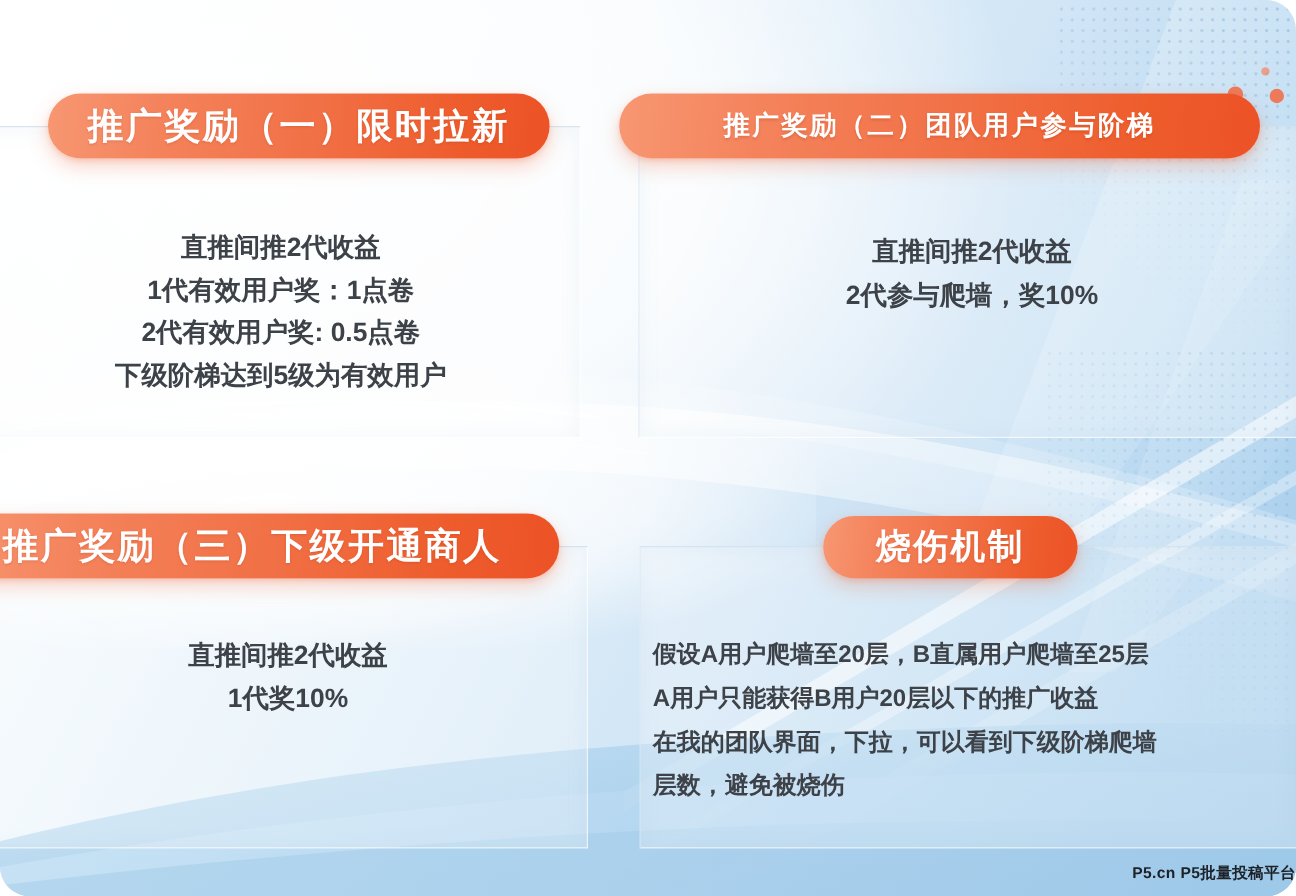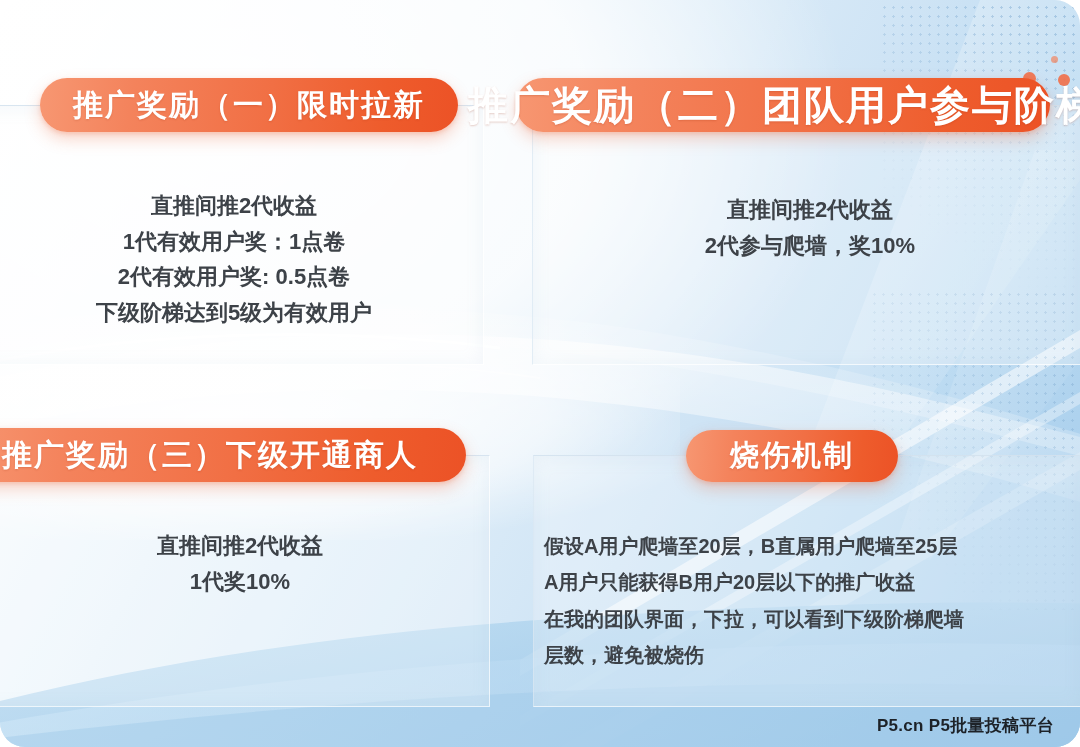--- a/index.html
+++ b/index.html
@@ -84,21 +84,21 @@
     background:linear-gradient(96deg,#f79772 0%,#f4835c 22%,#f16f44 55%,#ee5c2c 82%,#ec5226 100%);
     color:#fff;
     border-radius:46px;
     box-shadow:0 7px 16px rgba(236,94,48,.26), 0 2px 4px rgba(236,94,48,.20);
     white-space:nowrap;
     letter-spacing:2px;
     font-weight:700;
     text-shadow:0 1px 2px rgba(160,45,15,.22);
   }
   #pill-1{left:40px;top:78px;width:418px;height:54px;font-size:30px;}
-  #pill-2{left:516px;top:78px;width:534px;height:54px;font-size:40px;}
+  #pill-2{left:516px;top:78px;width:534px;height:54px;font-size:22px;}
   #pill-3{left:-46px;top:428px;width:512px;height:54px;font-size:30px;}
   #pill-4{left:686px;top:430px;width:212px;height:52px;font-size:29px;}
 
   
   .body-text{
     position:absolute;
     color:#3d4248;
     font-weight:700;
     text-align:center;
     line-height:1.62;
@@ -108,22 +108,22 @@
   #text-1{left:24px;top:188px;width:420px;font-size:22px;}
   #text-2{left:600px;top:192px;width:420px;font-size:22px;}
   #text-3{left:40px;top:528px;width:400px;font-size:22px;}
   #text-4{
     left:544px;top:508px;width:500px;font-size:20px;
     text-align:left;line-height:1.82;font-weight:700;margin-top:20px;
   }
 
   
   #watermark{
-    position:absolute;right:26px;bottom:10px;
-    font-size:17px;font-weight:700;color:#1d2228;
+    position:absolute;right:0;bottom:10px;
+    font-size:13px;font-weight:700;color:#1d2228;
     letter-spacing:.3px;
     margin-top:16px;
   }
 </style>
 </head>
 <body>
 
 <div id="stage">
 
   <div class="wash-tl"></div>

